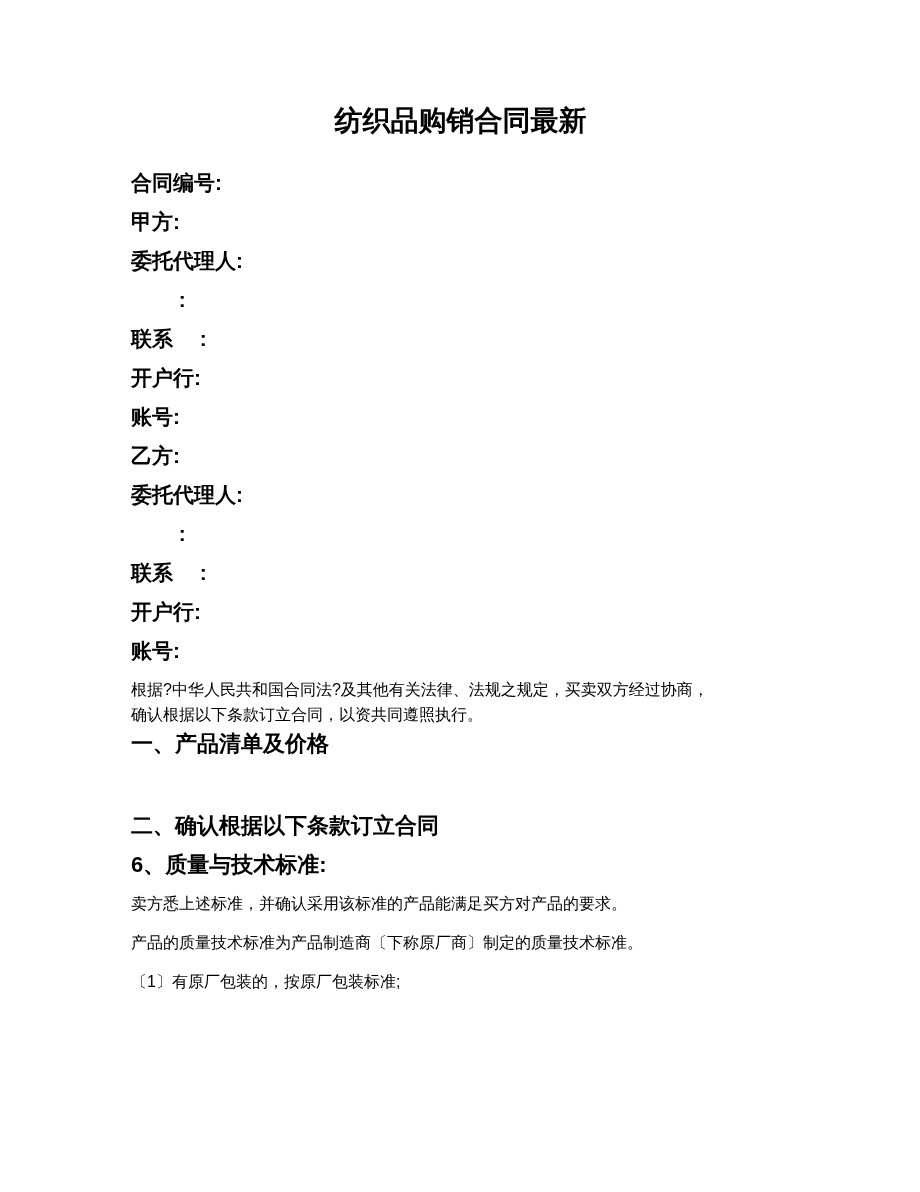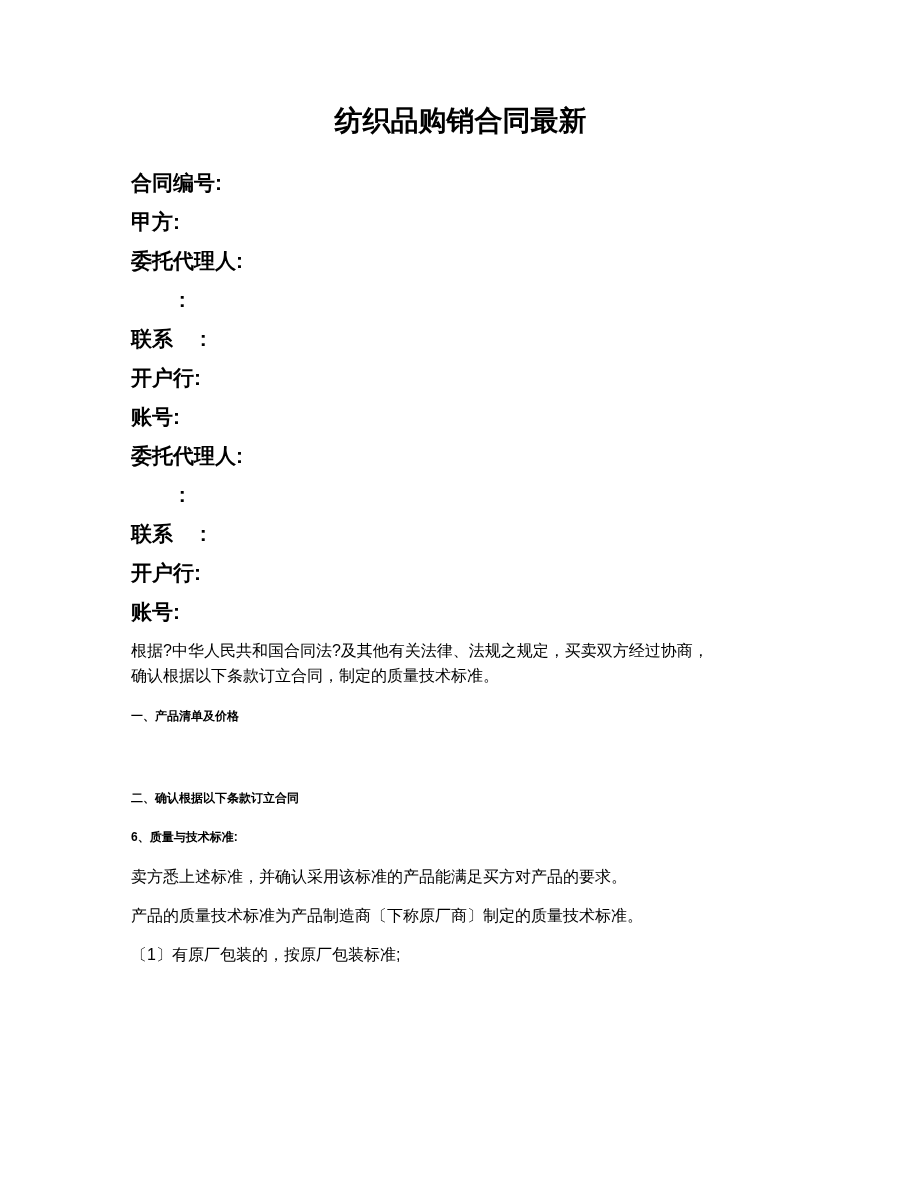--- a/index.html
+++ b/index.html
@@ -27,53 +27,54 @@
     font-size: 21px;
     line-height: 25px;
     font-weight: 700;
     white-space: pre;
   }
   .para {
     font-size: 16px;
     line-height: 25px;
     font-weight: 400;
   }
-  .para.mb16 { margin-bottom: 16px; }
+  .para.mb16 { margin-bottom: 4px; }
   .para .para-line { display: block; }
   .heading {
-    font-size: 12px;
+    font-size: 22px;
     line-height: 25px;
     font-weight: 700;
     white-space: pre;
   }
   .blank-spacer { height: 43px; margin: 0; }
 </style>
 </head>
 <body>
 
 <div class="page">
 
   <h1 class="doc-title">纺织品购销合同最新</h1>
 
   <p class="field-label">合同编号:</p>
   <p class="field-label">甲方:</p>
   <p class="field-label">委托代理人:</p>
   <p class="field-label">　　 :</p>
   <p class="field-label">联系　 :</p>
   <p class="field-label">开户行:</p>
   <p class="field-label">账号:</p>
+  <p class="field-label">乙方:</p>
   <p class="field-label">委托代理人:</p>
   <p class="field-label">　　 :</p>
   <p class="field-label">联系　 :</p>
   <p class="field-label">开户行:</p>
   <p class="field-label">账号:</p>
 
   <p class="para mb16">
     <span class="para-line">根据?中华人民共和国合同法?及其他有关法律、法规之规定，买卖双方经过协商，</span>
-    <span class="para-line">确认根据以下条款订立合同，制定的质量技术标准。</span>
+    <span class="para-line">确认根据以下条款订立合同，以资共同遵照执行。</span>
   </p>
 
   <p class="heading">一、产品清单及价格</p>
 
   <div class="blank-spacer"></div>
 
   <p class="heading">二、确认根据以下条款订立合同</p>
   <p class="heading">6、质量与技术标准:</p>
   <p class="para">卖方悉上述标准，并确认采用该标准的产品能满足买方对产品的要求。</p>
   <p class="para">产品的质量技术标准为产品制造商〔下称原厂商〕制定的质量技术标准。</p>

